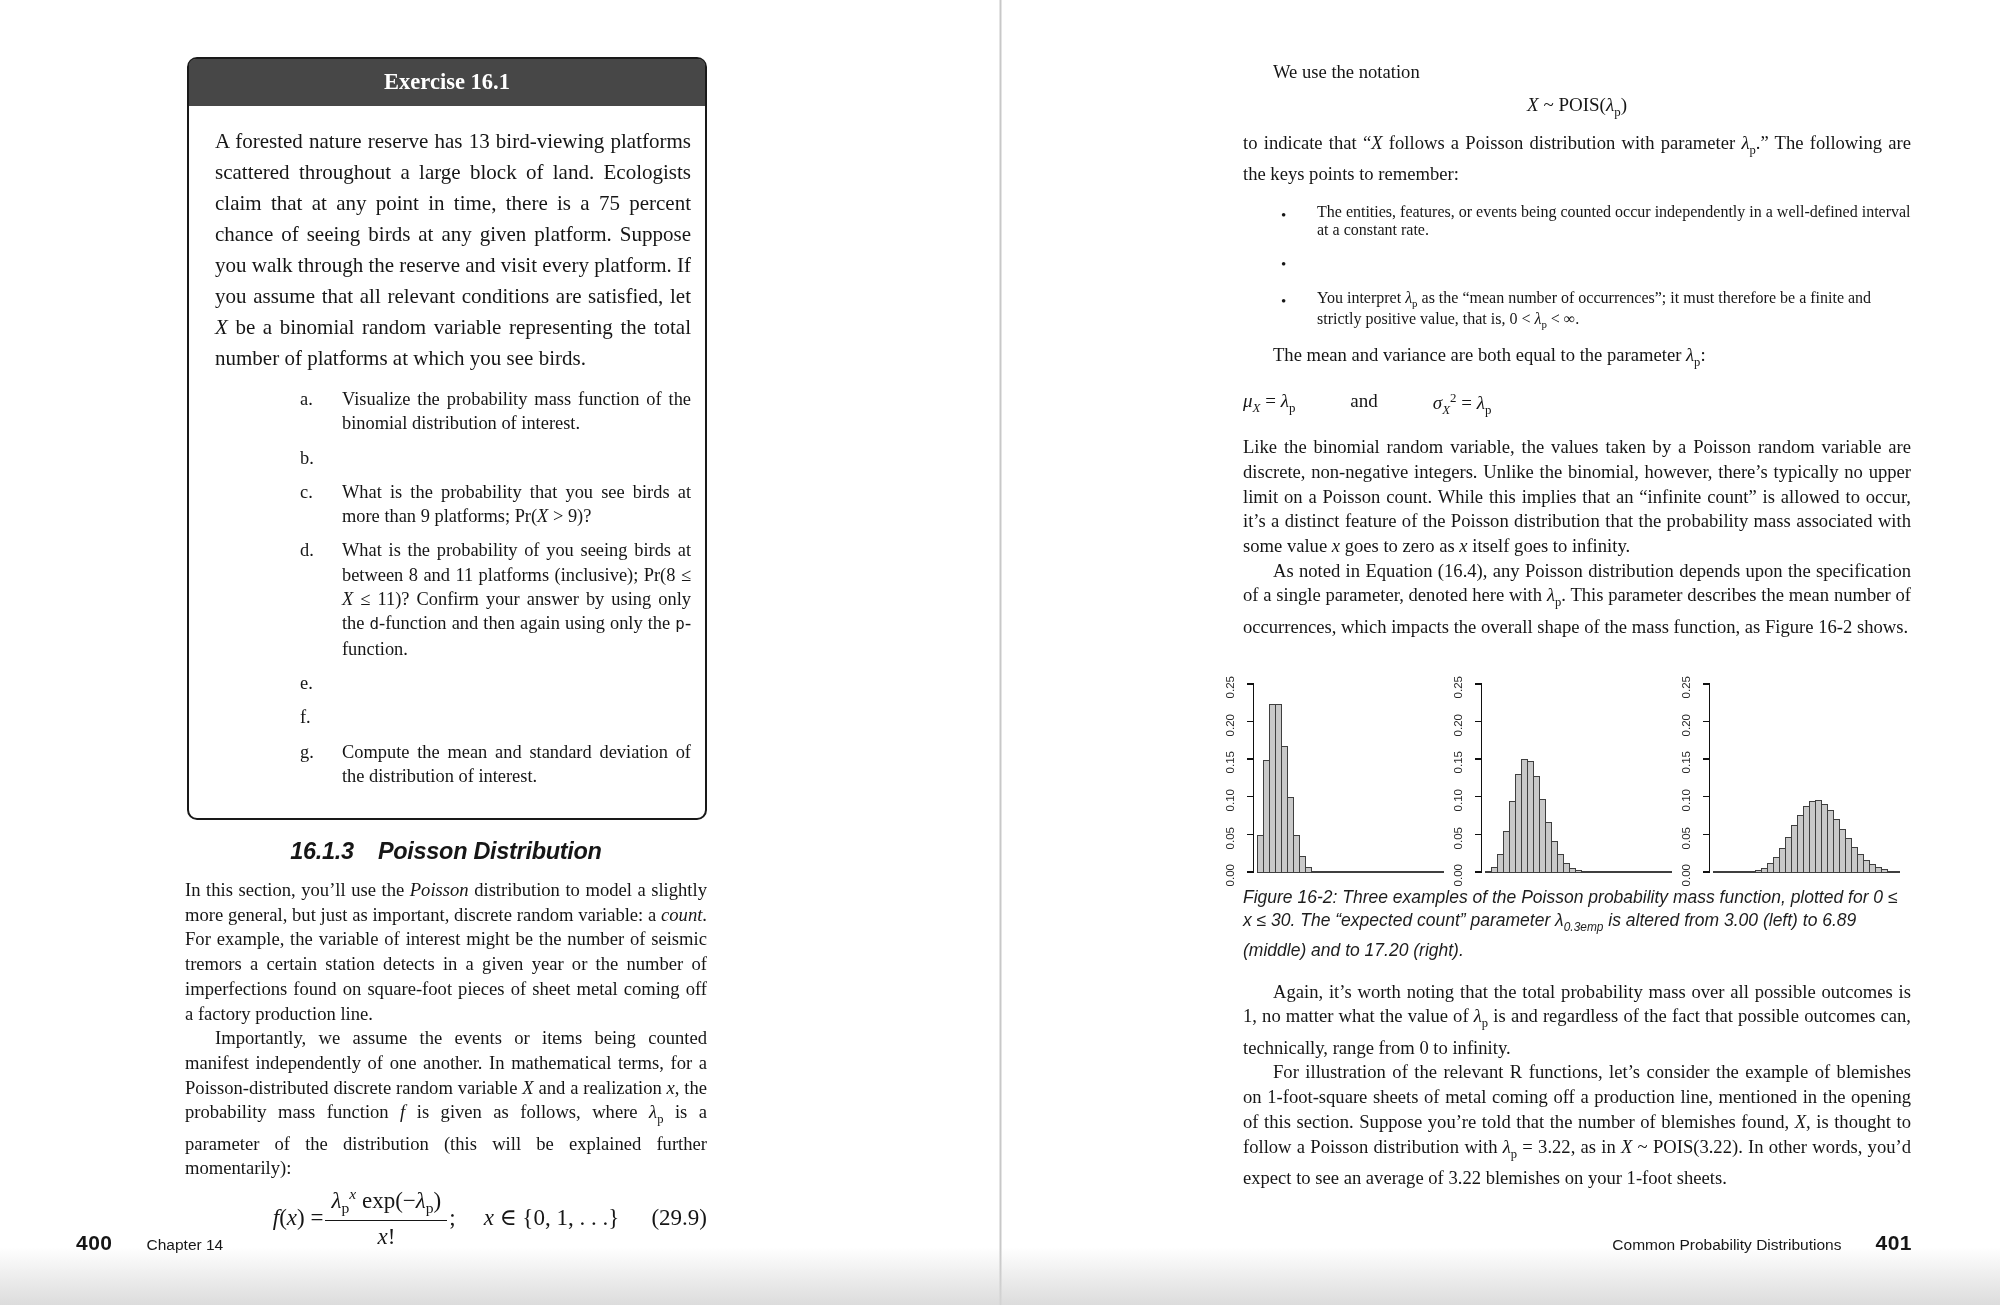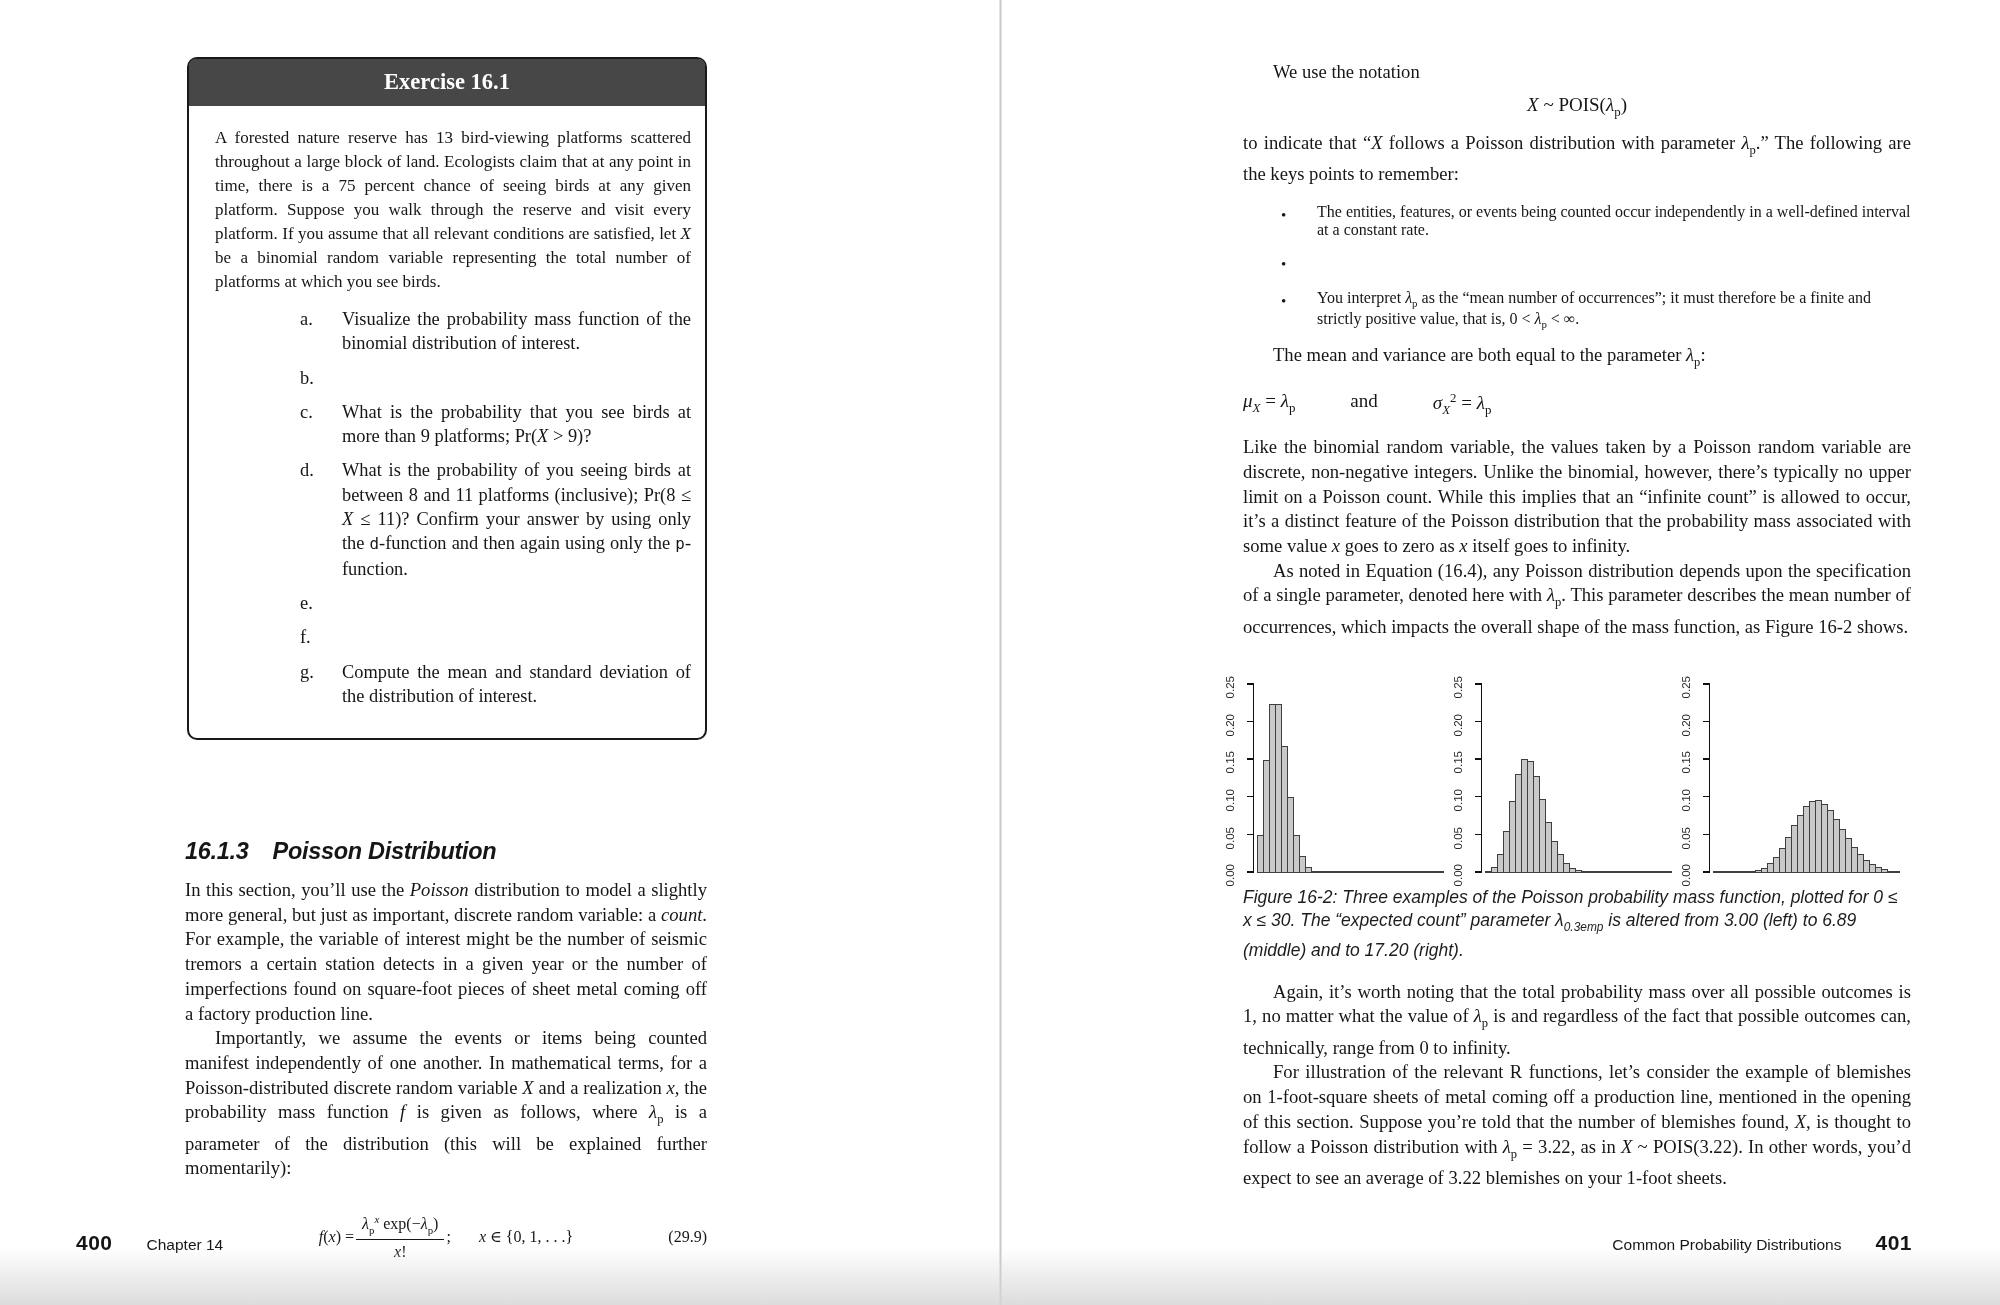--- a/index.html
+++ b/index.html
@@ -19,34 +19,34 @@
   sub{font-size:.68em;}
   sup{font-size:.68em;}
   code{font-family:"DejaVu Sans Mono","Liberation Mono",monospace;font-size:.86em;}
 
   
   .exbox{position:absolute;left:187px;top:57px;width:520px;box-sizing:border-box;
     border:2.5px solid #191919;border-radius:10px;background:#fff;}
   .exbox-header{background:#474747;border-radius:6px 6px 0 0;color:#ffffff;
     text-align:center;font-weight:bold;font-size:22.5px;padding:10px 0 11px;}
   .exbox-body{padding:20px 14px 20px 26px;}
-  .exbox-body p{font-size:17px;line-height:24px;}
+  .exbox-body p{font-size:21px;line-height:31px;}
   ol.exlist{list-style:none;margin:13px 0 0;padding:0;}
   ol.exlist li{display:grid;grid-template-columns:30px 1fr;column-gap:12px;
     padding-left:85px;margin-bottom:10px;}
   ol.exlist .ilabel{font-size:18.4px;line-height:24.3px;}
   ol.exlist .itext{text-align:justify;font-size:18.4px;line-height:24.3px;}
 
   .left-flow{position:absolute;left:185px;top:838px;width:522px;}
   .sec-heading{font-family:"Liberation Sans","DejaVu Sans",sans-serif;font-weight:bold;
-    font-style:italic;font-size:23.5px;letter-spacing:-.3px;margin:0 0 13px;}
+    font-style:italic;font-size:23.5px;letter-spacing:-.3px;margin:0 0 13px;text-align:center;}
   .sec-num{margin-right:24px;}
 
-  .eqrow{position:relative;margin-top:32px;display:flex;justify-content:center;
-    align-items:center;font-size:16px;}
+  .eqrow{position:relative;margin-top:4px;display:flex;justify-content:center;
+    align-items:center;font-size:23px;}
   .frac{display:inline-flex;flex-direction:column;align-items:center;margin:0 2px;}
   .frac .num{padding:0 6px 3px;border-bottom:1.7px solid #161616;}
   .frac .den{padding:3px 6px 0;}
   .eq-domain{margin-left:28px;}
   .eqnum{position:absolute;right:0;top:50%;transform:translateY(-50%);}
 
   
   .right-flow{position:absolute;left:1243px;top:60px;width:668px;}
   .ceq{text-align:center;margin:9px 0 11px;font-size:19px;}
   ul.keybullets{list-style:none;margin:16px 0 13px;padding:0;}

